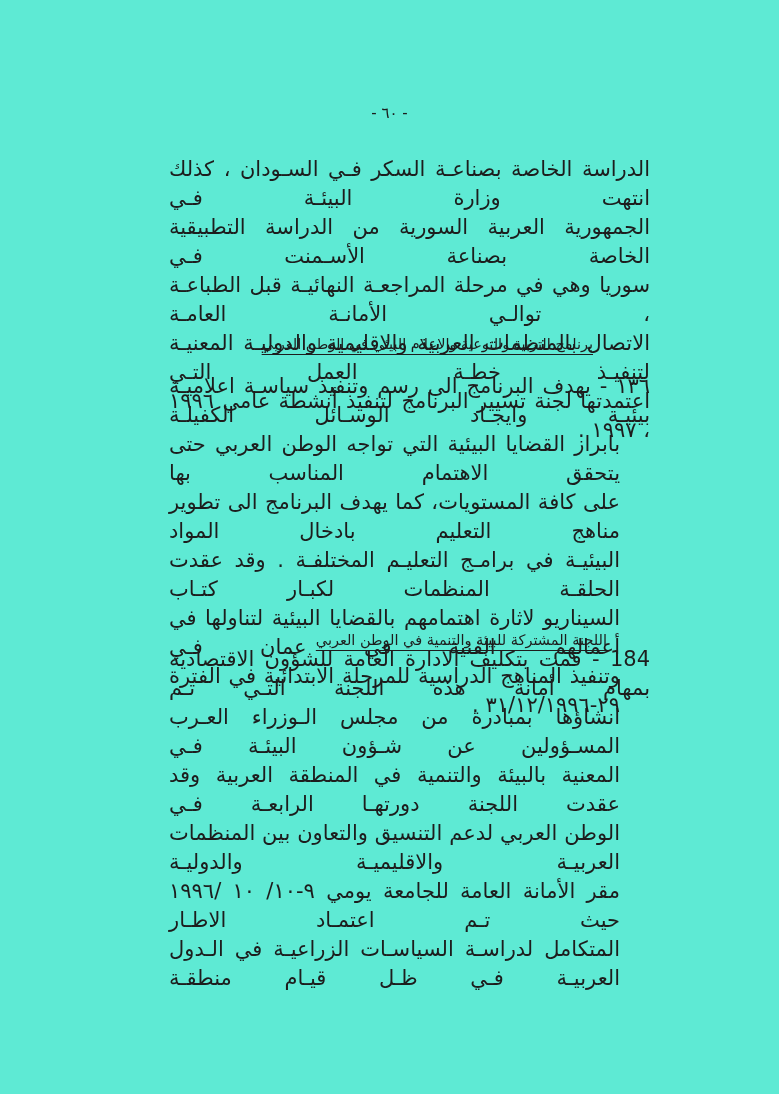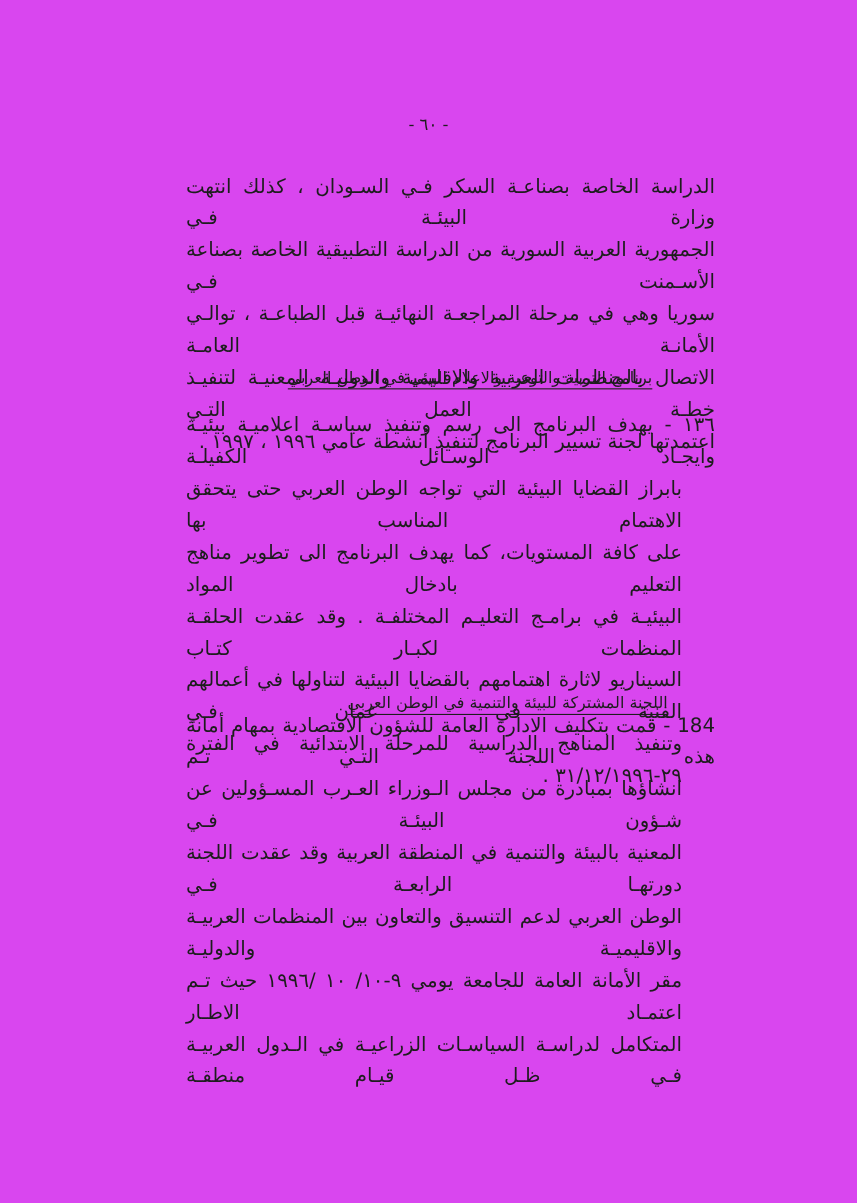--- a/index.html
+++ b/index.html
@@ -4,21 +4,21 @@
 <style>
   html, body {
     margin: 0;
     padding: 0;
     background: #ffffff;
   }
   .page {
     position: relative;
     width: 779px;
     height: 1094px;
-    background: #d946ef;
+    background: #5eead4;
     font-family: "DejaVu Sans", sans-serif;
     color: #1d1d1d;
     direction: rtl;
     overflow: hidden;
   }
   .pageno {
     position: absolute;
     top: 104px;
     right: 129px;
     width: 521px;
@@ -34,21 +34,21 @@
     right: 129px;
     width: 521px;
   }
   .para {
     right: 159px;
     width: 491px;
   }
   .para-136 { top: 372px; }
   .para-137 { top: 645px; }
   .line {
-    font-size: 18px;
+    font-size: 21px;
     line-height: 29px;
     text-align: justify;
     text-align-last: justify;
     margin-left: 40px;
   }
   .line.first-hang {
     margin-right: -30px;
   }
   .line.endline {
     text-align-last: right;

